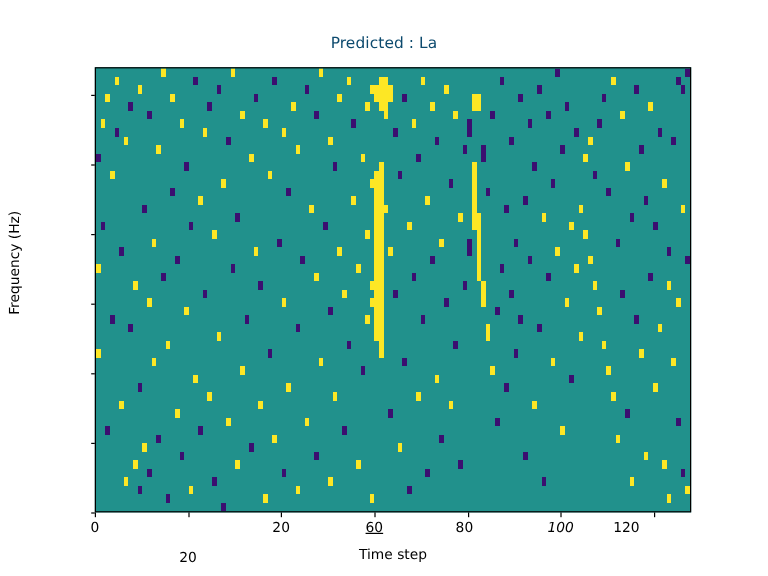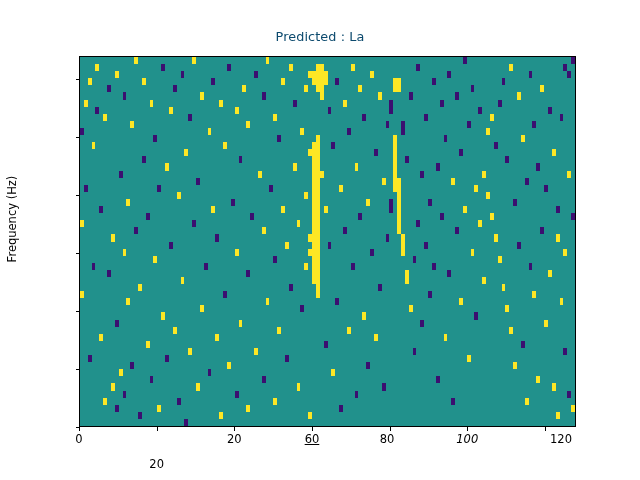--- a/index.html
+++ b/index.html
@@ -455,26 +455,27 @@
       <div class="ytick-mark" style="top: 137.156px;"></div>
       <div class="ytick-mark" style="top: 79.1875px;"></div>
     </div>
   <div id="xtick-labels">
       <div class="xtick-label" style="left: 79px;">0</div>
       <div class="xtick-label" style="left: 156.656px; margin-top: 25px;">20</div>
       <div class="xtick-label" style="left: 234.312px;">20</div>
       <div class="xtick-label" style="left: 311.969px; text-decoration: underline;">60</div>
       <div class="xtick-label" style="left: 387px;">80</div>
       <div class="xtick-label" style="left: 467.281px; font-style: italic;">100</div>
-      <div class="xtick-label" style="left: 561px;">120</div>
+      <div class="xtick-label" style="left: 522px;">120</div>
     </div>
   <div id="xtick-marks">
       <div class="xtick-mark" style="left: 79px;"></div>
       <div class="xtick-mark" style="left: 156.656px;"></div>
       <div class="xtick-mark" style="left: 234.312px;"></div>
       <div class="xtick-mark" style="left: 311.969px;"></div>
       <div class="xtick-mark" style="left: 389.625px;"></div>
       <div class="xtick-mark" style="left: 467.281px;"></div>
       <div class="xtick-mark" style="left: 544.938px;"></div>
     </div>
 
+  <div id="xlabel">Time step</div>
 
 </div>
 
 </body></html>

